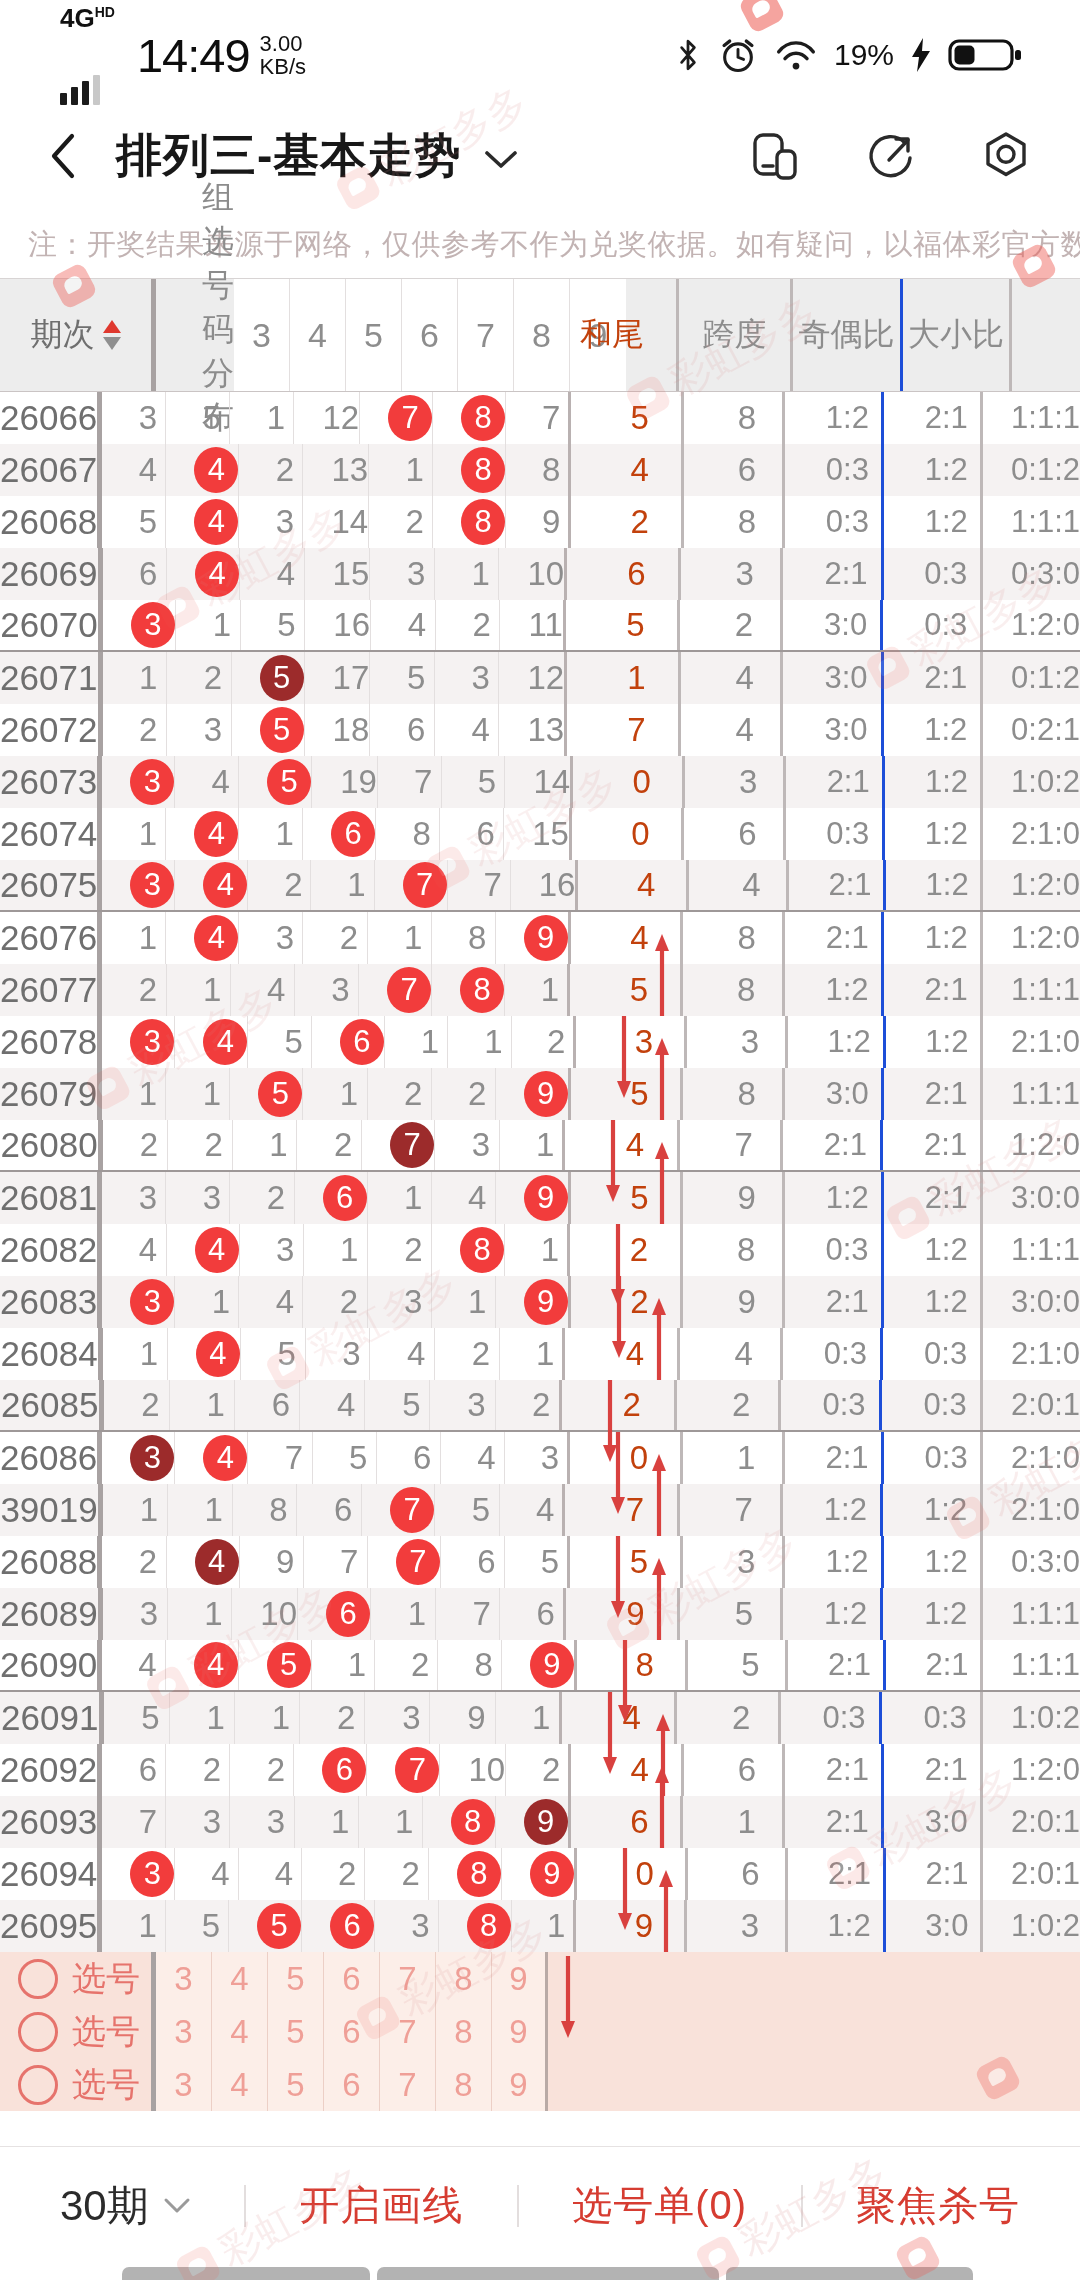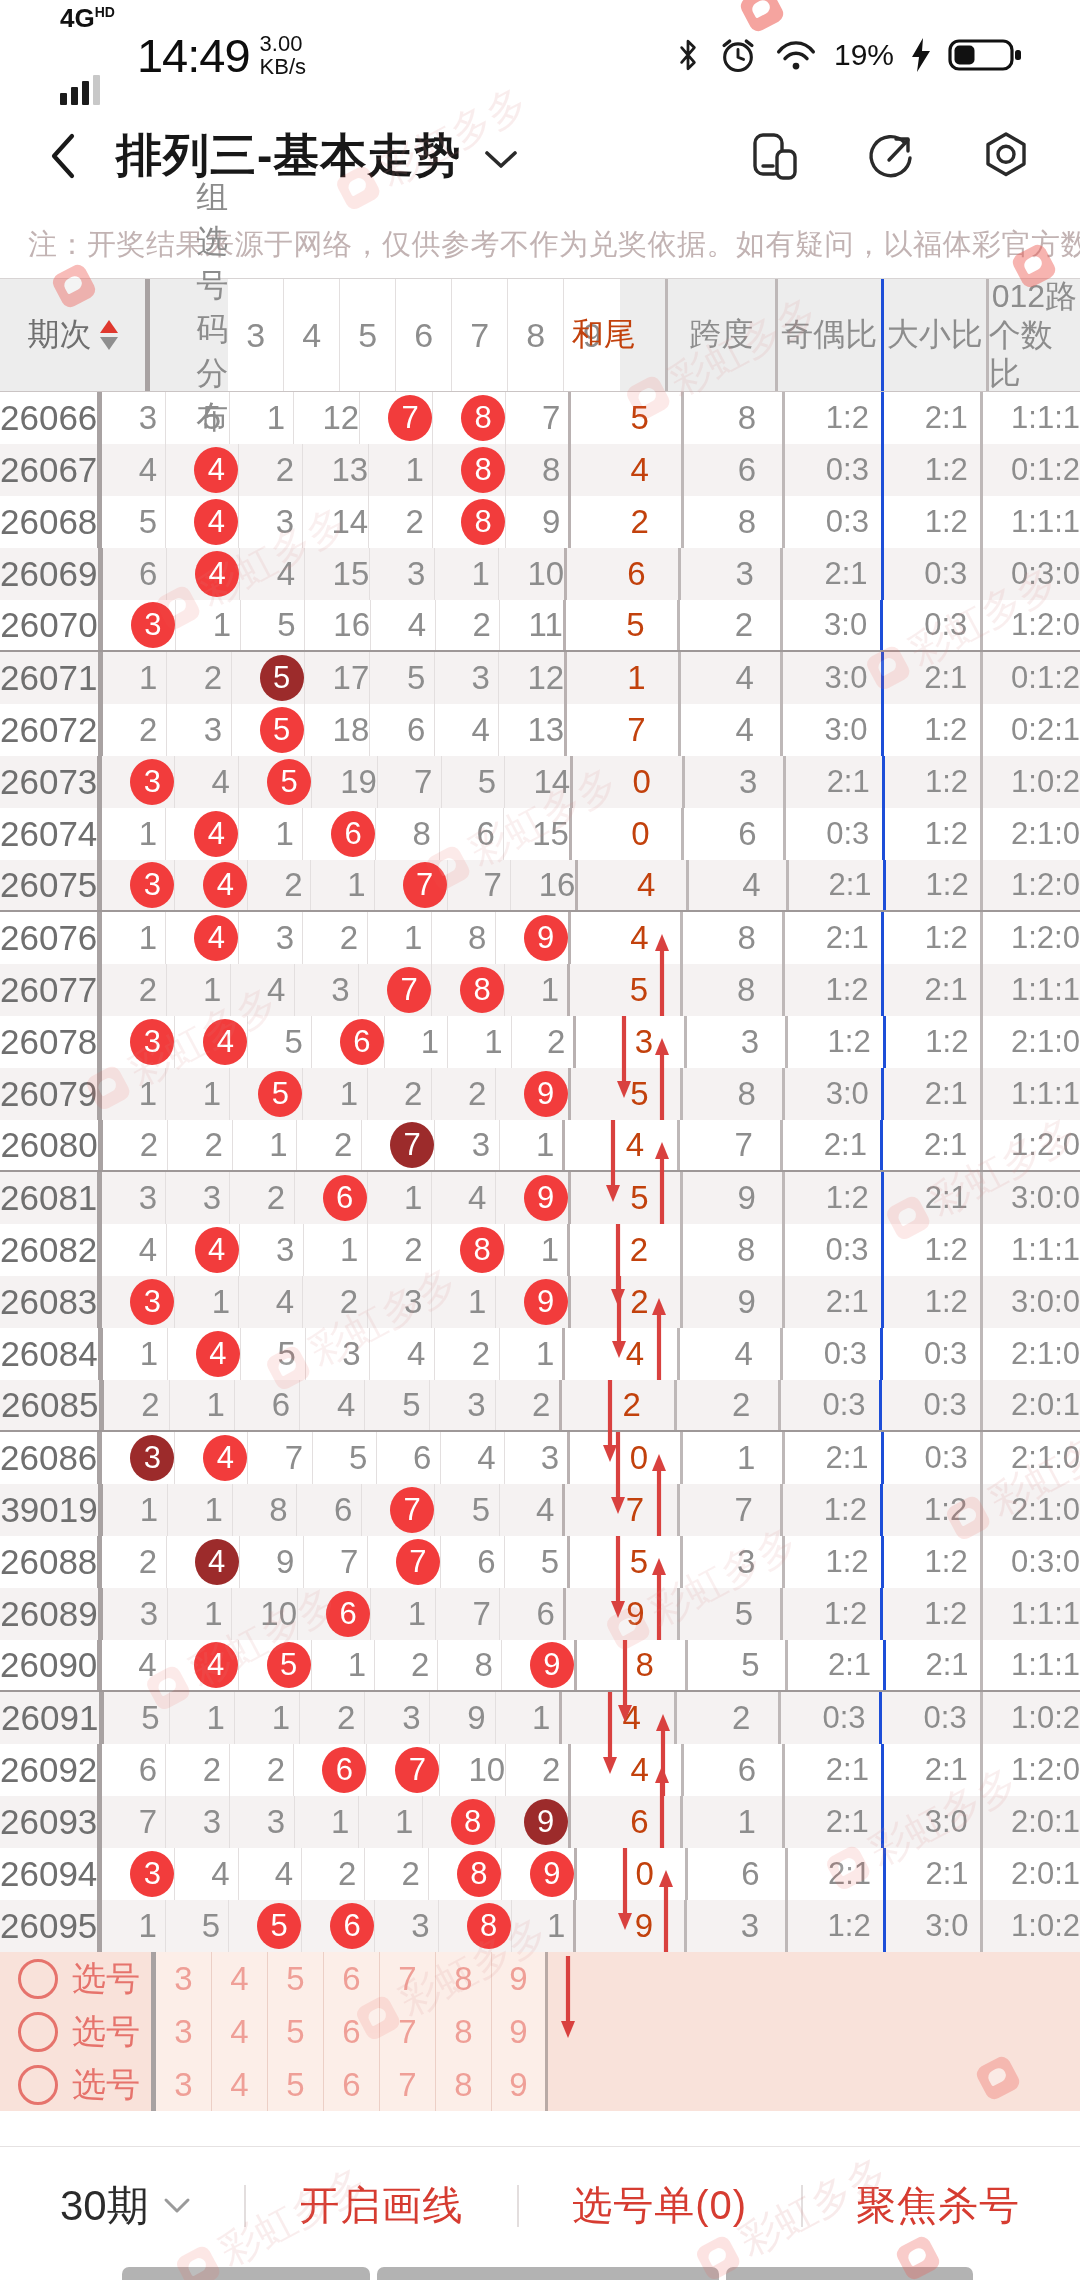--- a/index.html
+++ b/index.html
@@ -216,24 +216,20 @@
         <div class="cell c-num">6</div>
         <div class="cell c-num">7</div>
         <div class="cell c-num">8</div>
         <div class="cell c-num last">9</div>
       </div>
     </div>
     <div class="cell c-hw">和尾</div>
     <div class="cell c-kd">跨度</div>
     <div class="cell c-jo">奇偶比</div>
     <div class="cell c-dx">大小比</div>
-    <div class="cell c-lu th-lu">
-      <div>012路</div>
-      <div>个数比</div>
-    </div>
   </div>
   <div class="tbody">
       <div class="trow">
         <div class="cell c-period">26066</div>
         <div class="cell c-num">3</div>
         <div class="cell c-num">5</div>
         <div class="cell c-num">1</div>
         <div class="cell c-num">12</div>
         <div class="cell c-num">
           <span class="ball">7</span>

